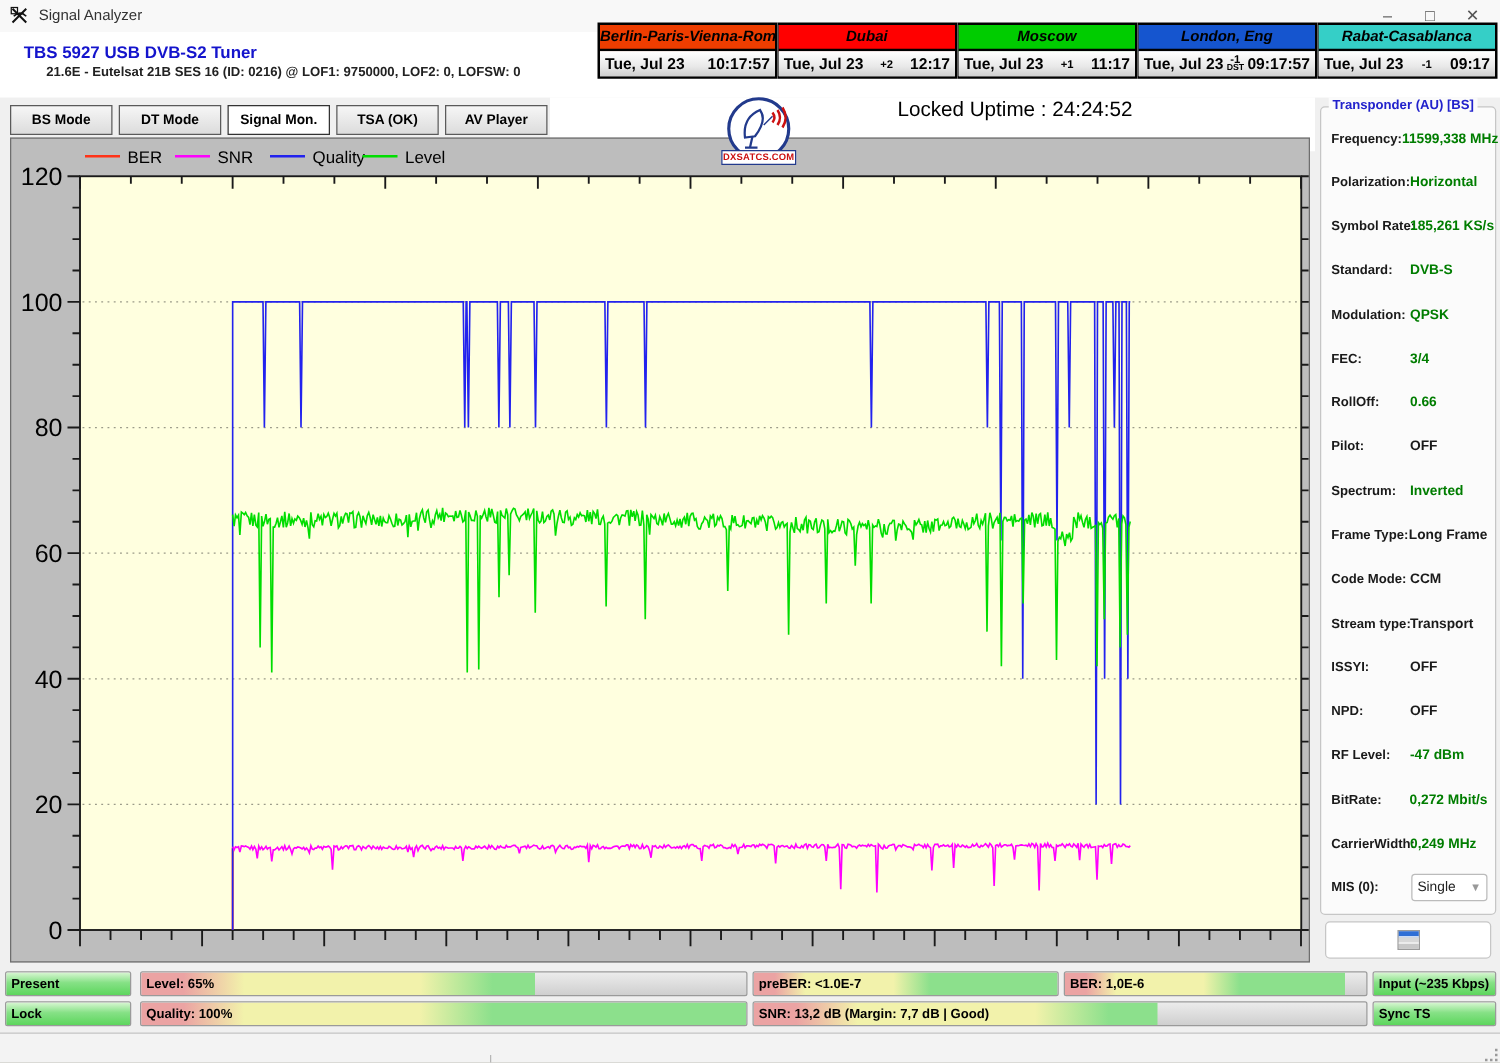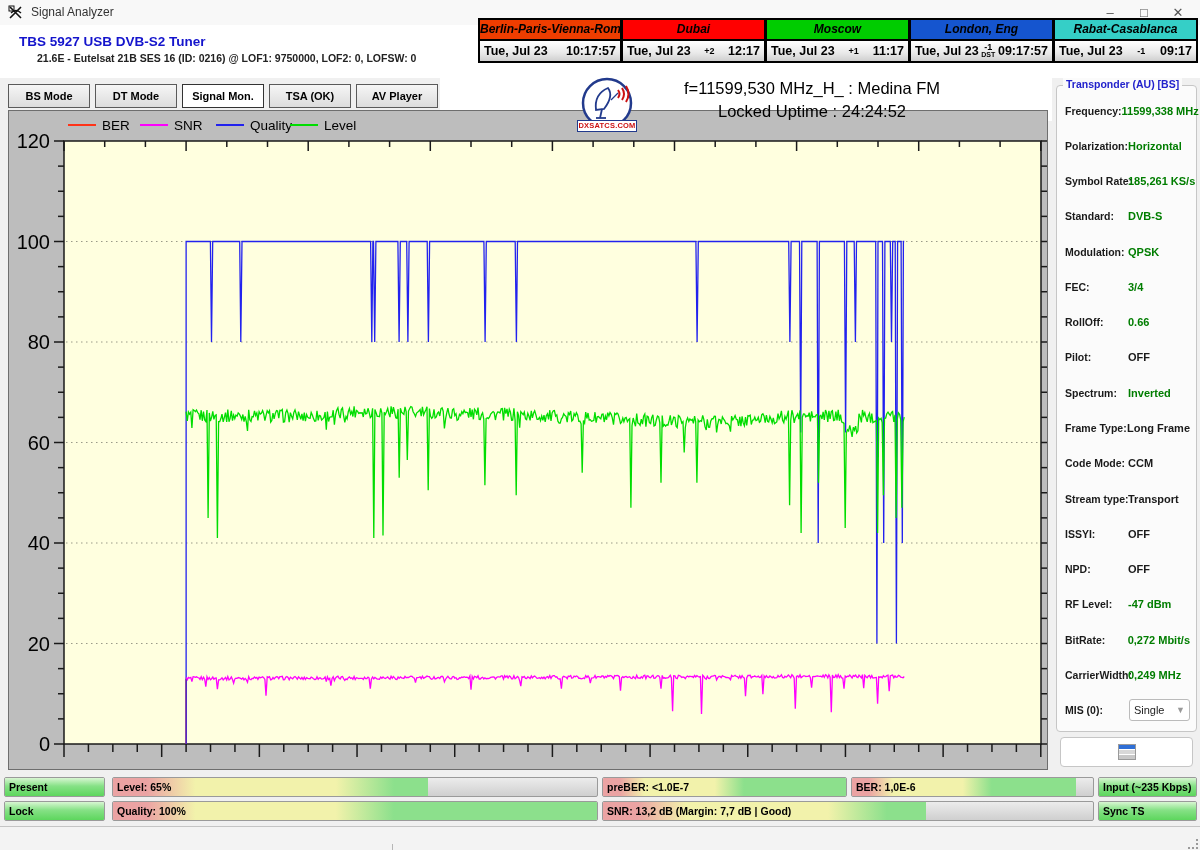--- a/index.html
+++ b/index.html
@@ -153,21 +153,20 @@
 
 <div class="tabs">
   <div class="tab">BS Mode</div>
   <div class="tab">DT Mode</div>
   <div class="tab active">Signal Mon.</div>
   <div class="tab">TSA (OK)</div>
   <div class="tab">AV Player</div>
 </div>
 
 <div class="main-title">
-  <div>f=11599,530 MHz_H_ : Medina FM</div>
   <div>Locked Uptime : 24:24:52</div>
 </div>
 
 <div class="logo">
   <svg width="66" height="58" viewBox="0 0 66 58">
     <circle cx="33" cy="27" r="24" fill="#ffffff" stroke="#223a8c" stroke-width="2.5"></circle>
     <path d="M22 34 Q20 18 34 12 Q40 20 30 33 Z" fill="none" stroke="#223a8c" stroke-width="1.8"></path>
     <line x1="28" y1="33" x2="26" y2="42" stroke="#223a8c" stroke-width="1.8"></line>
     <line x1="22" y1="42" x2="32" y2="42" stroke="#223a8c" stroke-width="1.8"></line>
     <path d="M37 24 L44 17" stroke="#223a8c" stroke-width="1.2"></path>

